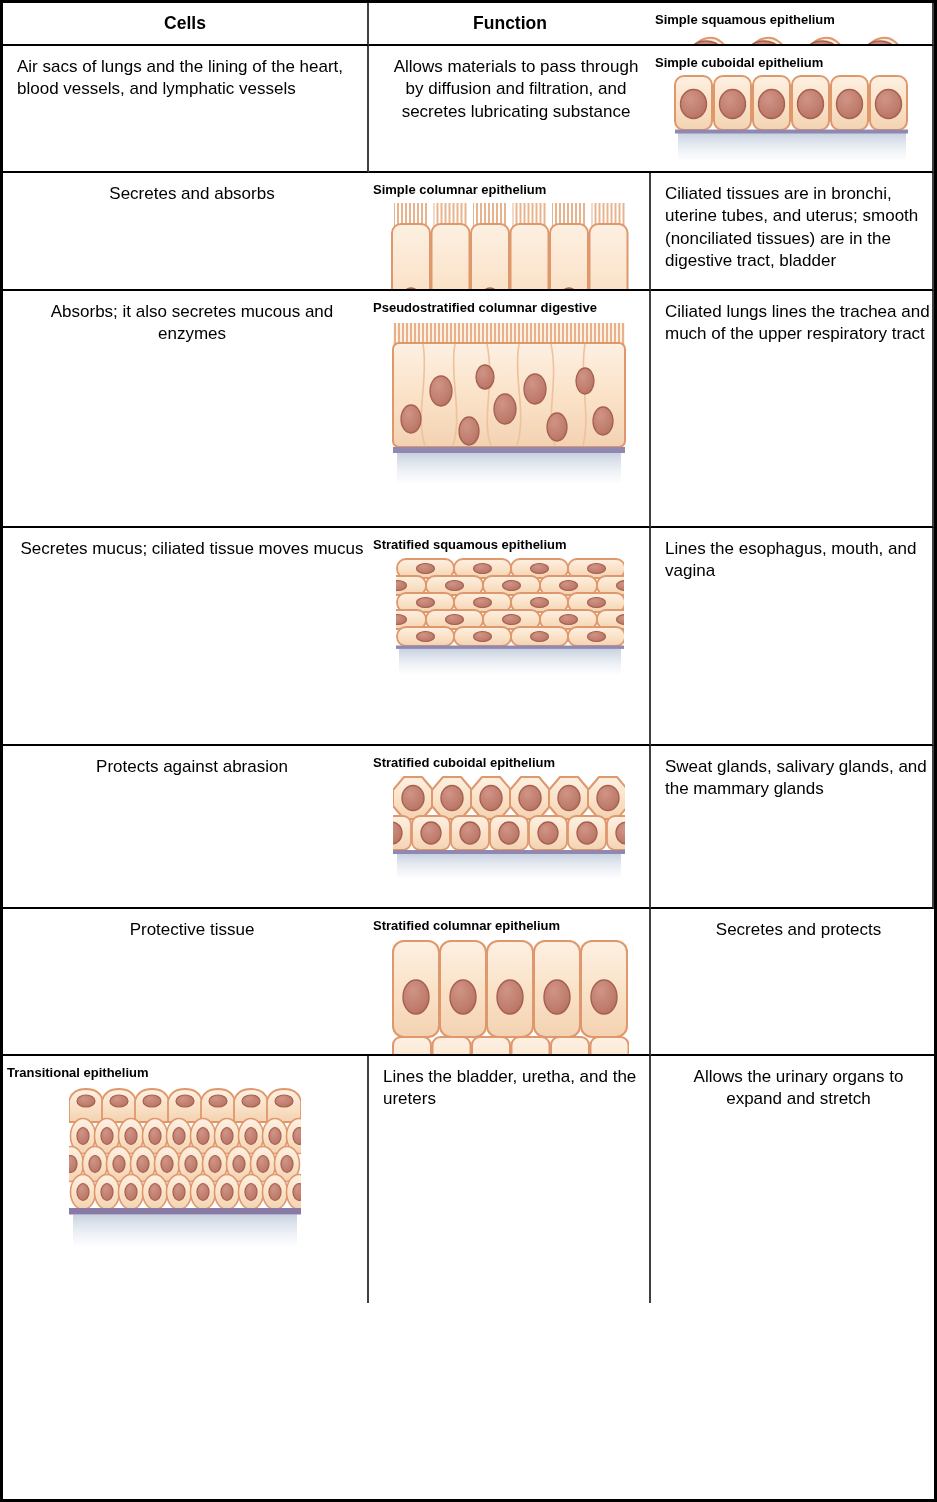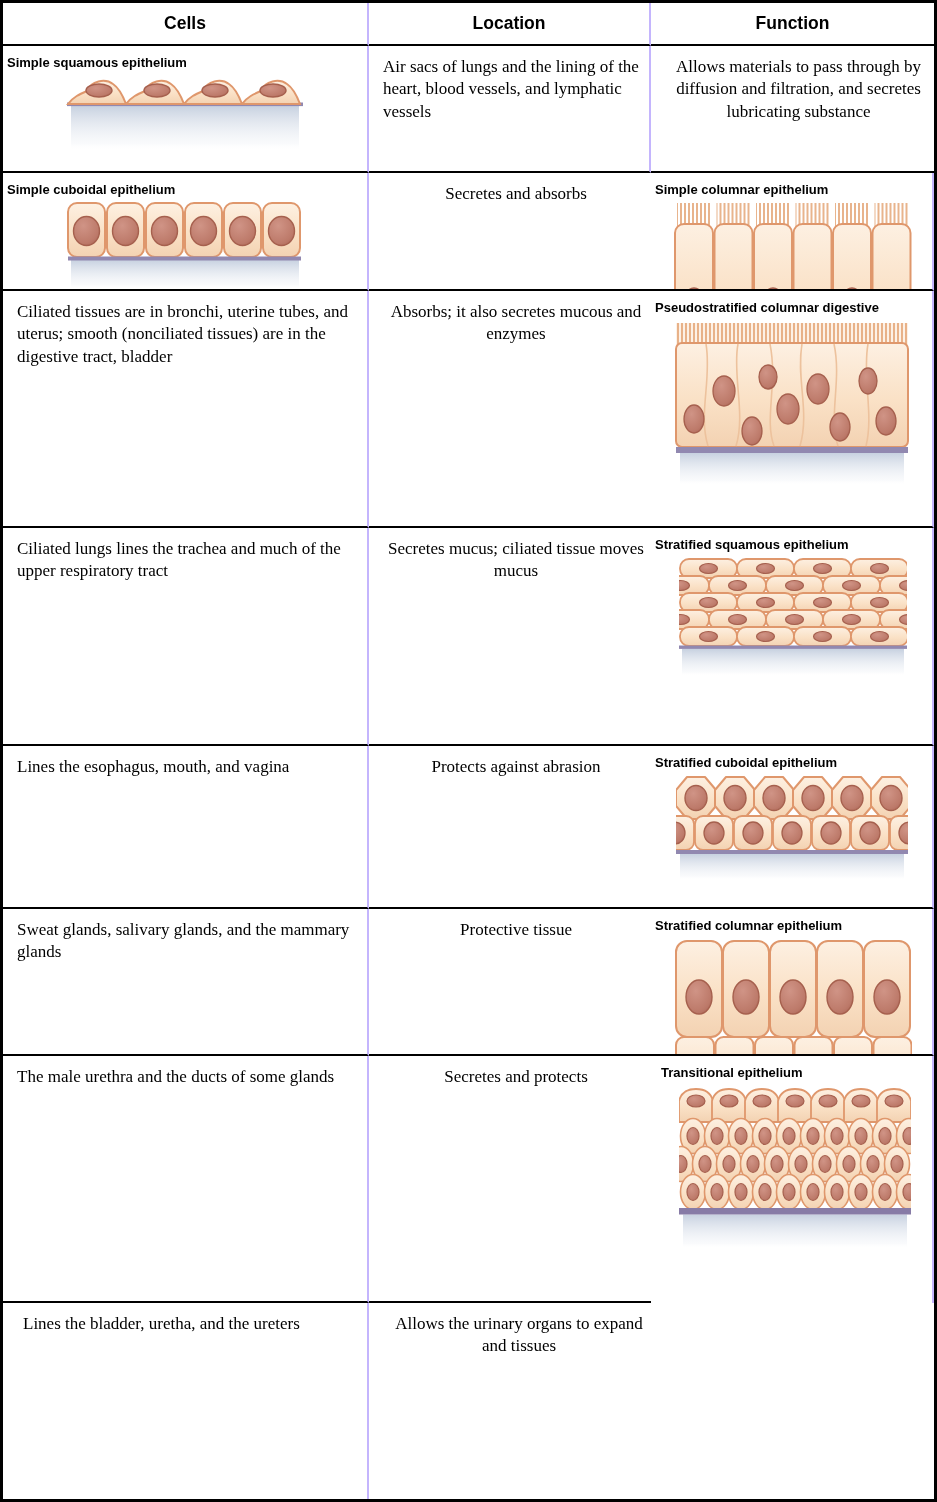--- a/index.html
+++ b/index.html
@@ -4,26 +4,26 @@
 <style>
   html,body{margin:0;padding:0;background:#ffffff;font-family:"Liberation Sans",sans-serif;color:#000;}
   .tbl{
     width:937px;height:1502px;box-sizing:border-box;
     border:3px solid #000;
     display:grid;
     grid-template-columns:366px 282px 283px;
     grid-template-rows:43px 127px 118px 237px 218px 163px 147px 247px 196px;
     background:#fff;
   }
-  .cell{box-sizing:border-box;border-right:2px solid #c4b5fd;border-bottom:2px solid #000;overflow:hidden;}
+  .cell{box-sizing:border-box;border-right:2px solid #404040;border-bottom:2px solid #000;overflow:hidden;}
   .lc{border-right:none;text-align:center;}
-  .nb{border-bottom:none;margin-left:6px;}
+  .nb{border-bottom:none;}
   .hdr{display:flex;align-items:center;justify-content:center;font-weight:bold;font-size:17.5px;}
   .cname{font-weight:bold;font-size:13px;padding:9px 8px 0 4px;line-height:1.2;}
-  .btxt{font-size:17px;line-height:1.32;padding:10px 2px 0 14px;font-family:Liberation Serif, serif;}
+  .btxt{font-size:17px;line-height:1.32;padding:10px 2px 0 14px;}
   .illus{text-align:center;margin-top:3px;line-height:0;}
   svg{overflow:hidden;}
 </style>
 </head>
 <body>
 
 <svg width="0" height="0" style="position:absolute" aria-hidden="true">
 <defs>
   <linearGradient id="cellG" x1="0" y1="0" x2="0" y2="1">
     <stop offset="0" stop-color="#fdf0e2"></stop>
@@ -89,21 +89,20 @@
   <g id="ovCell">
     <ellipse cx="13" cy="18" rx="12.5" ry="17.5" fill="url(#cellG)" stroke="#df976c" stroke-width="1.6"></ellipse>
     <ellipse cx="13" cy="18" rx="6" ry="8.5" fill="url(#nucG)" stroke="#a6604e" stroke-width="1.2"></ellipse>
   </g>
 </defs>
 </svg>
 
 <div class="tbl">
 
   <div class="cell hdr">Cells</div>
-  <div class="cell hdr">Location</div>
   <div class="cell hdr lc">Function</div>
 
   <div class="cell">
     <div class="cname">Simple squamous epithelium</div>
     <div class="illus">
       <svg width="240" height="78" viewBox="0 0 240 78">
         <rect x="6" y="32" width="228" height="44" fill="url(#shadowG)"></rect>
         <rect x="2" y="28.5" width="236" height="3.6" fill="#9188b0"></rect>
         <use href="#sqCell" x="3" y="0"></use>
           <use href="#sqCell" x="61" y="0"></use>
@@ -291,23 +290,20 @@
           <use href="#tallCellA" x="192" y="4"></use>
         <use href="#tallCellB" x="4" y="100"></use>
           <use href="#tallCellB" x="43.5" y="100"></use>
           <use href="#tallCellB" x="83" y="100"></use>
         <use href="#tallCellB" x="122.5" y="100"></use>
           <use href="#tallCellB" x="162" y="100"></use>
           <use href="#tallCellB" x="201.5" y="100"></use>
         <rect x="4" y="177" width="232" height="4" fill="#9188b0"></rect>
       </svg>
     </div>
-  </div>
-  <div class="cell">
-    <div class="btxt">The male urethra and the ducts of some glands</div>
   </div>
   <div class="cell lc">
     <div class="btxt">Secretes and protects</div>
   </div>
 
   <div class="cell nb">
     <div class="cname">Transitional epithelium</div>
     <div class="illus">
       <svg width="240" height="165" viewBox="0 0 240 165">
         <defs>
@@ -356,16 +352,16 @@
             <use href="#ovCell" x="221" y="90"></use>
         </g>
         <rect x="4" y="124" width="232" height="6.5" fill="#877ba6"></rect>
       </svg>
     </div>
   </div>
   <div class="cell nb">
     <div class="btxt">Lines the bladder, uretha, and the ureters</div>
   </div>
   <div class="cell lc nb">
-    <div class="btxt">Allows the urinary organs to expand and tissues</div>
+    <div class="btxt">Allows the urinary organs to expand and stretch</div>
   </div>
 
 </div>
 
 </body></html>

